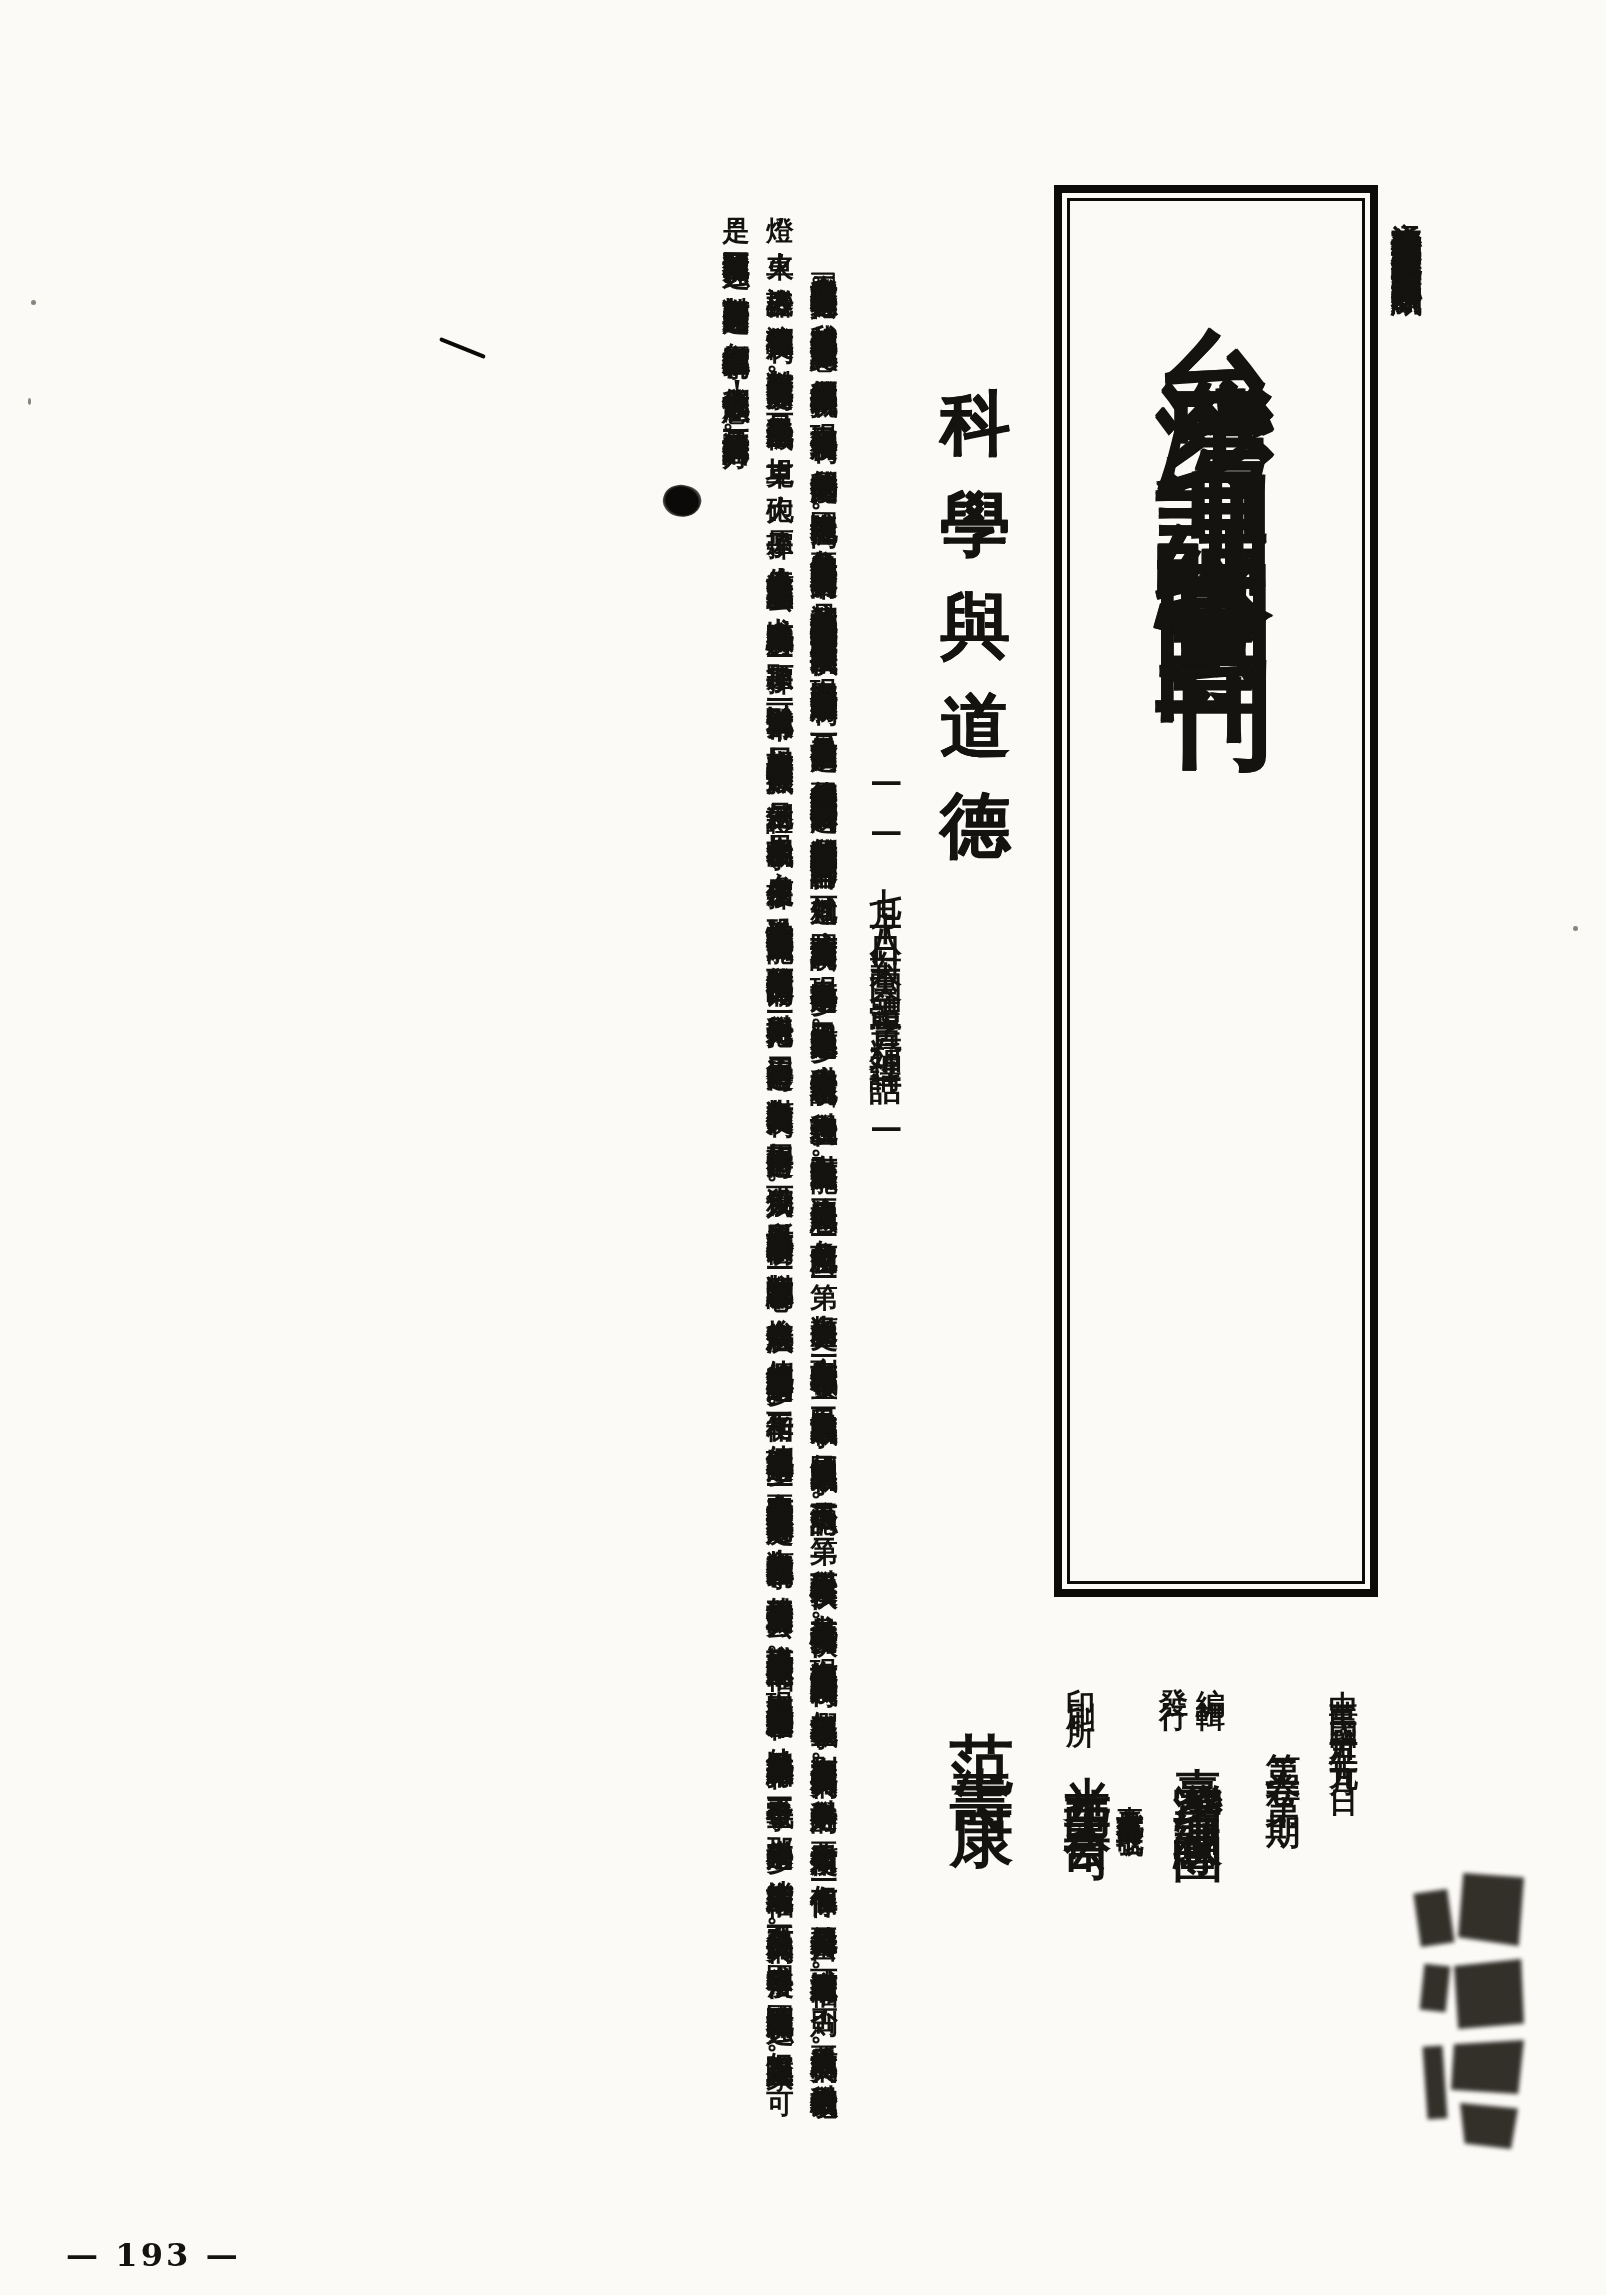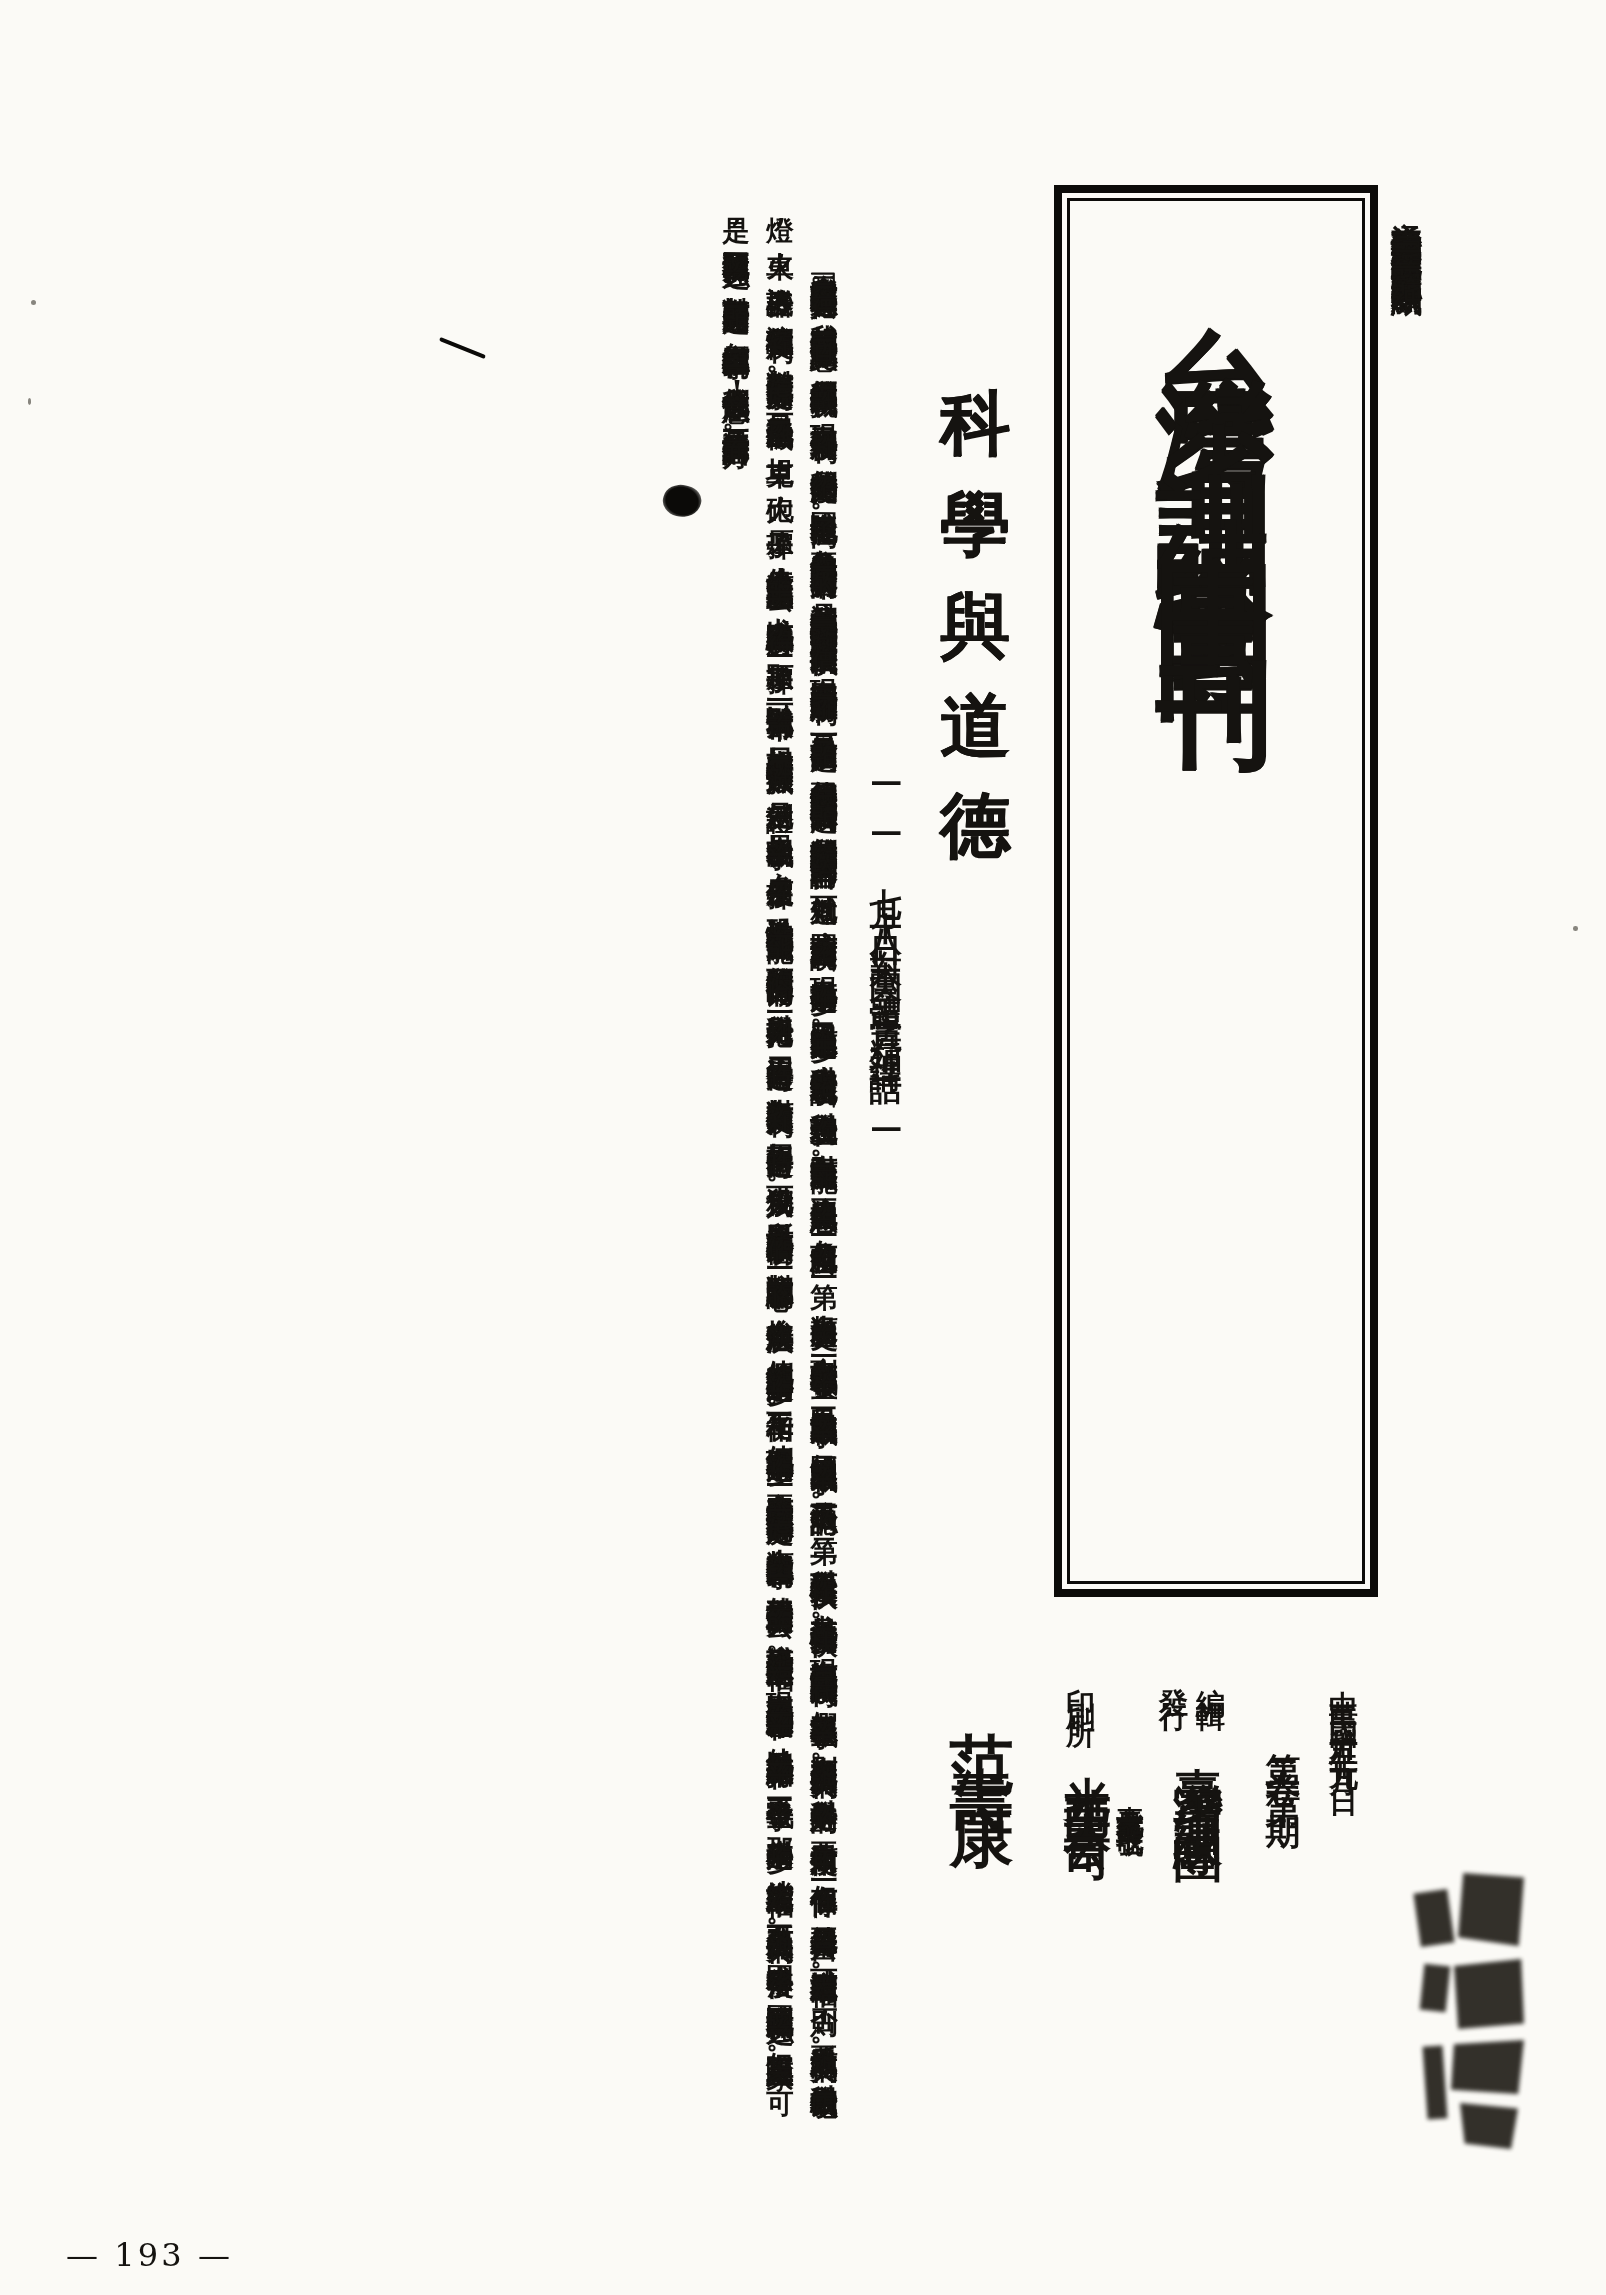--- a/index.html
+++ b/index.html
@@ -60,21 +60,21 @@
   .pub-issue{left:1259px;top:1725px;height:329px;font-size:35px;letter-spacing:10px;font-weight:900;}
   .lbl-editor{left:1191px;top:1665px;height:107px;font-size:29px;letter-spacing:15.3px;font-weight:700;}
   .lbl-publisher{left:1154px;top:1665px;height:107px;font-size:29px;letter-spacing:15.3px;font-weight:700;}
   .pub-org{left:1166px;top:1728px;height:383px;font-size:49px;letter-spacing:13.8px;font-weight:900;}
   .pub-address{left:1113px;top:1783px;height:291px;font-size:27.5px;letter-spacing:3.1px;font-weight:700;}
   .lbl-printer{left:1061px;top:1665px;height:153px;font-size:29px;letter-spacing:15.3px;font-weight:700;}
   .pub-printer{left:1057px;top:1738px;height:360px;font-size:47px;letter-spacing:12.2px;font-weight:900;}
   
   .page-number{
     position:absolute;left:66px;top:2236px;
-    font-size:32px;font-weight:400;letter-spacing:3.1px;white-space:nowrap;
+    font-size:32px;font-weight:700;letter-spacing:3.1px;white-space:nowrap;
   }
   
   .stamp{
     position:absolute;left:1414px;top:1873px;width:116px;height:277px;
     filter:blur(2.3px);opacity:.88;
   }
   .stamp .blob{position:absolute;background:#18150f;}
   .stamp .b1{left:44px;top:0;width:66px;height:73px;clip-path:polygon(8% 0,100% 6%,92% 100%,0 88%);}
   .stamp .b2{left:3.1px;top:18.4px;width:34px;height:54px;transform:rotate(-8deg);}
   .stamp .b3{left:40px;top:86px;width:70px;height:70px;clip-path:polygon(0 10%,96% 0,100% 92%,6% 100%);}

